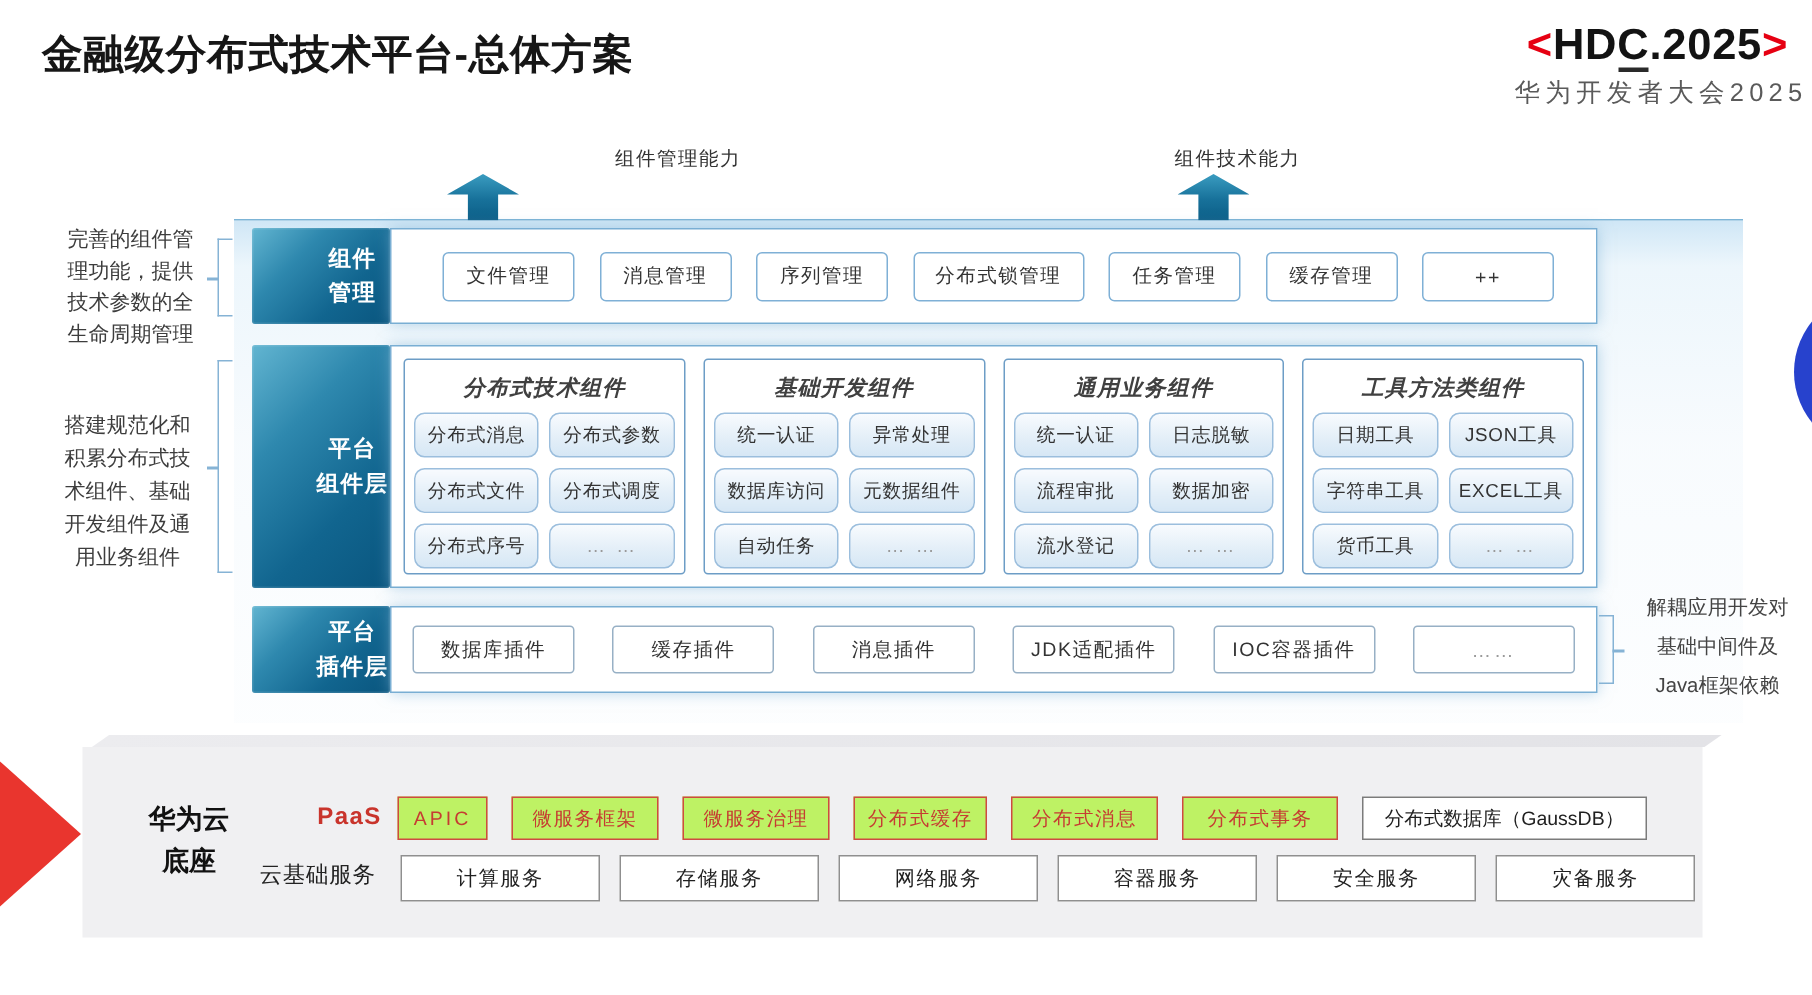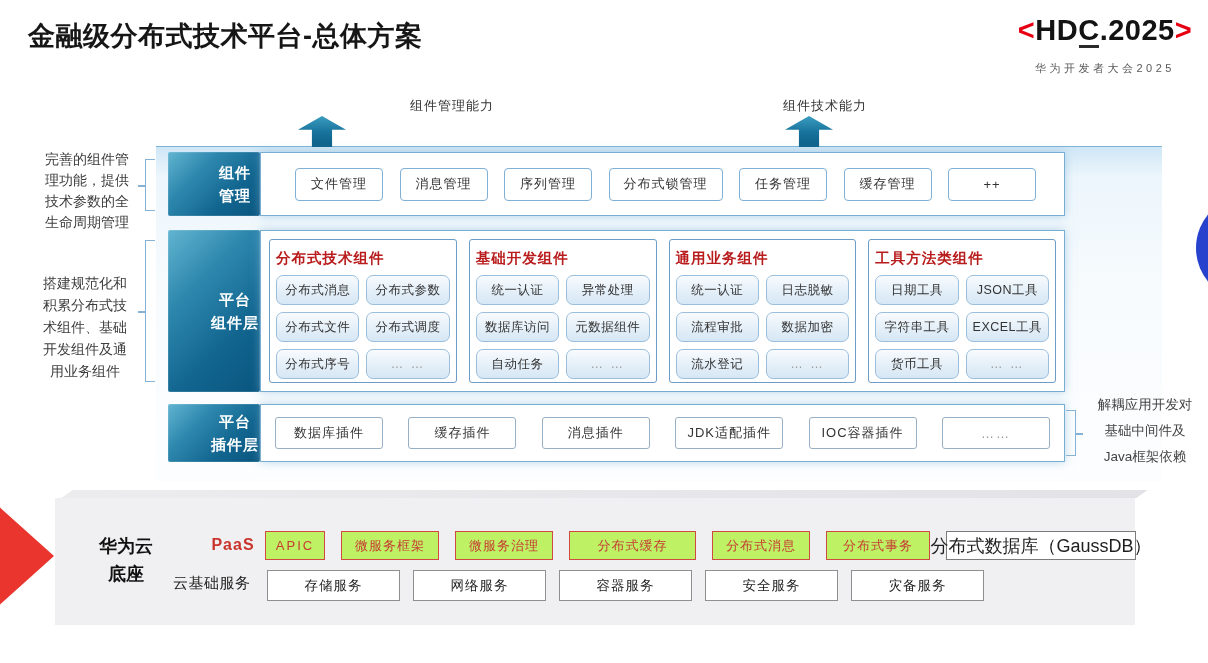--- a/index.html
+++ b/index.html
@@ -8,21 +8,21 @@
   .page { position:relative; width:1208px; height:663px; overflow:hidden; background:#fff; }
 
   .title { position:absolute; left:28px; top:18px; font-size:27px; font-weight:800; color:#161616; letter-spacing:0.5px; }
 
   
   .logo { position:absolute; left:1005px; top:14px; width:200px; text-align:center; }
   .logo-main { font-size:29px; font-weight:700; color:#131313; white-space:nowrap; letter-spacing:0.5px; }
   .logo-main .red { color:#e60012; font-weight:700; }
   .logo-main .c-ul { position:relative; display:inline-block; }
   .logo-main .c-ul::after { content:""; position:absolute; left:1px; right:1px; bottom:-1px; height:3px; background:#2a2a2a; }
-  .logo-sub { margin-top:14px; font-size:11px; color:#5a5a5a; letter-spacing:3.5px; white-space:nowrap; }
+  .logo-sub { margin-top:3px; font-size:17px; color:#5a5a5a; letter-spacing:3.5px; white-space:nowrap;text-align:right; }
 
   
   .cap-label { position:absolute; font-size:13px; color:#333; letter-spacing:1px; white-space:nowrap; }
   .arrow-up { position:absolute; width:48px; height:31px; background:linear-gradient(180deg,#3a9cc0 0%,#17719a 55%,#0d5f88 100%);
     clip-path:polygon(50% 0,100% 44%,71% 44%,71% 100%,29% 100%,29% 44%,0 44%); }
 
   
   .backdrop { position:absolute; left:156px; top:146px; width:1006px; height:336px; border-top:1px solid #7cb4d6;
     background:linear-gradient(180deg, rgba(168,210,238,.55) 0%, rgba(214,235,248,.45) 9%, rgba(226,240,250,.25) 45%, rgba(230,242,251,.10) 100%); }
 
@@ -35,21 +35,21 @@
   .row-content { flex:1; background:#fff; border:1px solid #79aed3; box-shadow:0 0 9px rgba(130,180,215,.55); }
 
   .row1 { top:152px; height:64px; }
   .row1 .row-content { display:flex; align-items:center; justify-content:space-between; padding:0 28px 0 34px; }
   .pill { height:33px; min-width:88px; padding:12px 14px; background:#fff; border:1px solid #7fb0d6; border-radius:4px;
     display:flex; align-items:center; justify-content:center; font-size:13px; color:#333; letter-spacing:1px; white-space:nowrap; }
 
   .row2 { top:230px; height:162px; }
   .row2 .row-content { display:flex; gap:12px; padding:8px; }
   .col { flex:1; background:#fff; border:1px solid #6d9dc6; border-radius:3px; padding:4px 6px 7px; display:flex; flex-direction:column; }
-  .col-header { font-size:14.5px; font-weight:700; color:#b91c1c; letter-spacing:1px; padding:5px 0 7px; }
+  .col-header { text-align:center; font-size:14.5px; font-weight:700; color:#404040; letter-spacing:1px; padding:5px 0 7px;font-style:italic; }
   .col-grid { display:grid; grid-template-columns:1fr 1fr; gap:7px; flex:1; }
   .cell { height:30px; border:1px solid #9bbedd; border-radius:7px; display:flex; align-items:center; justify-content:center;
     background:linear-gradient(180deg,#f8fbfe 0%,#e4eff8 55%,#d6e7f5 100%); font-size:12.5px; color:#333; letter-spacing:0.5px; white-space:nowrap; }
   .cell.dots, .plug.dots { color:#9a9a9a; letter-spacing:2px; }
 
   .row3 { top:404px; height:58px; }
   .row3 .row-content { display:flex; align-items:center; justify-content:space-between; padding:0 14px; }
   .plug { width:108px; height:32px; background:#fff; border:1px solid #97b0c5; border-radius:3px;
     display:flex; align-items:center; justify-content:center; font-size:13px; color:#333; letter-spacing:1px; white-space:nowrap; }
 
@@ -79,24 +79,24 @@
     color:#111; line-height:28px; white-space:pre-line; }
   .paas-label { position:absolute; left:132px; top:38px; width:92px; text-align:center; font-size:16px; font-weight:700;
     color:#c9342c; letter-spacing:1px; }
   .cloud-label { position:absolute; left:118px; top:76px; width:120px; font-size:15px; color:#222; letter-spacing:0.5px; }
   .paas-row { position:absolute; left:210px; top:33px; display:flex; gap:16px; }
   .rbox { height:29px; background:#bef264; border:1px solid #cf4a41; color:#c63c32; font-size:13px; letter-spacing:1px;
     display:flex; align-items:center; justify-content:center; white-space:nowrap; }
   .paas-row .rbox:nth-child(1){ width:60px; letter-spacing:2px; }
   .paas-row .rbox:nth-child(2){ width:98px; }
   .paas-row .rbox:nth-child(3){ width:98px; }
-  .paas-row .rbox:nth-child(4){ width:127px; }
+  .paas-row .rbox:nth-child(4){ width:89px; }
   .paas-row .rbox:nth-child(5){ width:98px; }
   .paas-row .rbox:nth-child(6){ width:104px; }
-  .gbox-db { width:190px; height:29px; background:#fff; border:1px solid #7b7b7b; color:#1f1f1f; font-size:18px;
+  .gbox-db { width:190px; height:29px; background:#fff; border:1px solid #7b7b7b; color:#1f1f1f; font-size:13px;
     display:flex; align-items:center; justify-content:center; white-space:nowrap; }
   .cloud-row { position:absolute; left:212px; top:72px; display:flex; gap:13px; }
   .gbox { width:133px; height:31px; background:#fff; border:1px solid #8f8f8f; color:#1f1f1f; font-size:13.5px;
     letter-spacing:1px; display:flex; align-items:center; justify-content:center; white-space:nowrap; }
 
   .blue-circle { position:absolute; left:1196px; top:195px; width:106px; height:106px; border-radius:50%; background:#2742cd; }
 </style>
 </head>
 <body>
 
@@ -227,20 +227,21 @@
       <div class="rbox">APIC</div>
       <div class="rbox">微服务框架</div>
       <div class="rbox">微服务治理</div>
       <div class="rbox">分布式缓存</div>
       <div class="rbox">分布式消息</div>
       <div class="rbox">分布式事务</div>
       <div class="gbox-db">分布式数据库（GaussDB）</div>
     </div>
 
     <div class="cloud-row">
+      <div class="gbox">计算服务</div>
       <div class="gbox">存储服务</div>
       <div class="gbox">网络服务</div>
       <div class="gbox">容器服务</div>
       <div class="gbox">安全服务</div>
       <div class="gbox">灾备服务</div>
     </div>
   </div>
 
   <div class="blue-circle"></div>
 

